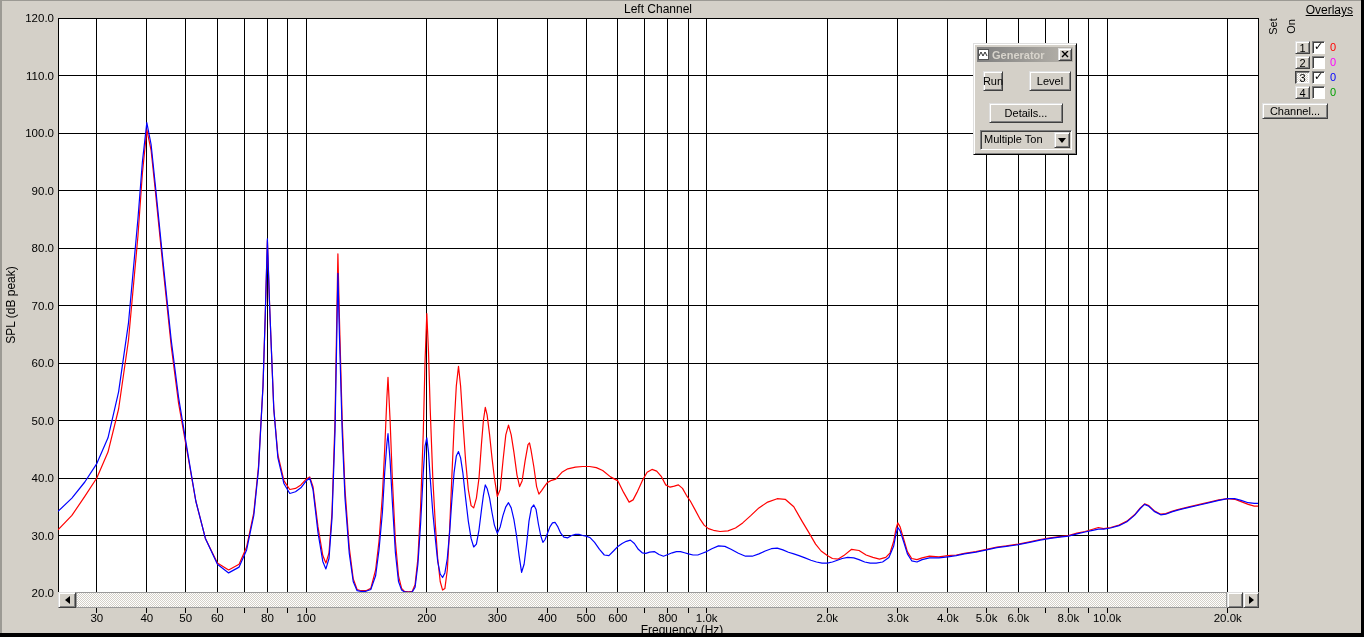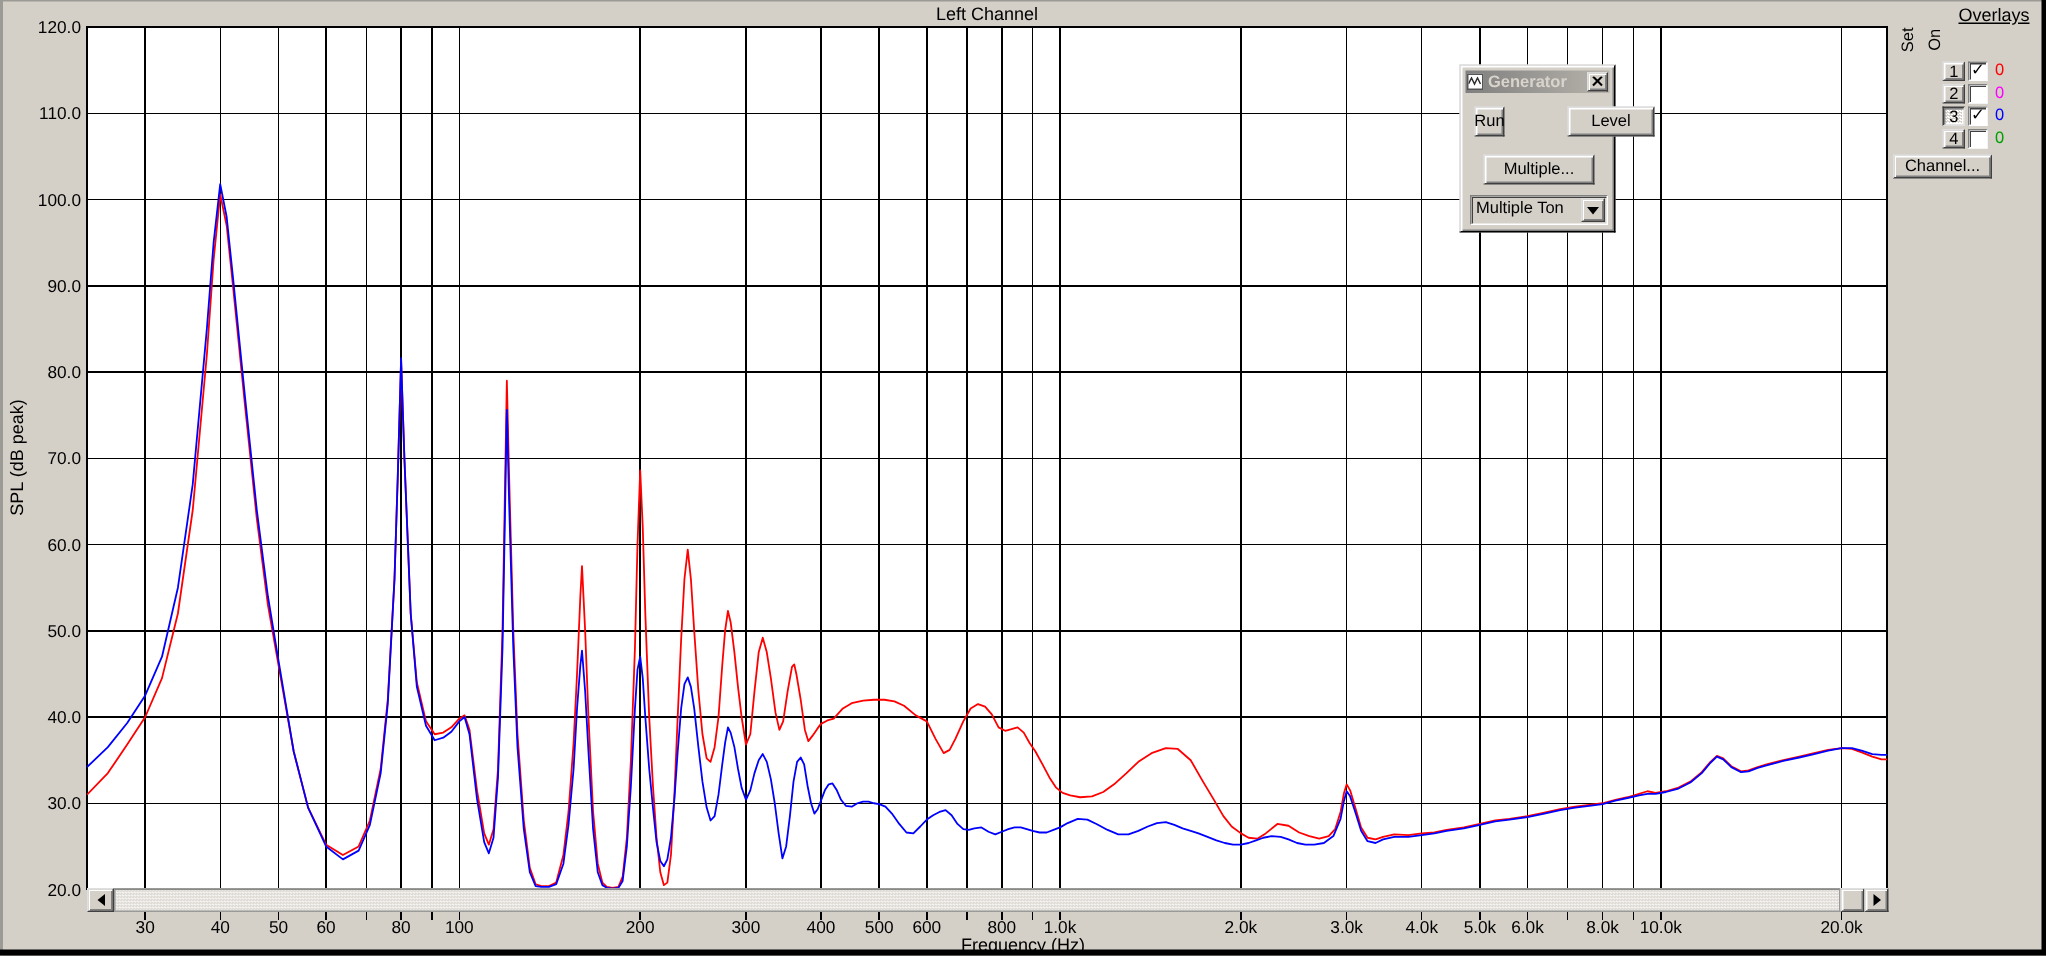--- a/index.html
+++ b/index.html
@@ -38,21 +38,21 @@
   #gen-dialog{left:973px;top:43px;width:104px;height:112px;background:#d4d0c8;z-index:5;
      border:1px solid;border-color:#dfdfdf #000 #000 #dfdfdf;
      box-shadow:inset 1px 1px 0 #fff, inset -1px -1px 0 #808080;box-sizing:border-box;}
   #gen-titlebar{position:absolute;left:3px;top:3px;width:96px;height:15px;
      background:linear-gradient(90deg,#7f7f7f,#b8b4ac);display:flex;align-items:center;padding:0 1px;box-sizing:border-box;}
   #gen-title{margin-left:3px;font-weight:bold;font-size:11px;color:#d8d4cc;white-space:nowrap;overflow:hidden;flex:1;}
   .gen-icon{width:11px;height:11px;background:#fff;border:1px solid #555;display:flex;align-items:center;justify-content:center;box-sizing:border-box;flex:none;}
   #gen-close{width:14px;height:13px;flex:none;}
   .gen-btn{position:absolute;font-size:11px;}
   #btn-run{left:9px;top:27px;width:20px;height:20px;}
-  #btn-level{left:55px;top:27px;width:58px;height:20px;margin-left:16px;}
+  #btn-level{left:55px;top:27px;width:42px;height:20px;}
   #btn-details{left:15px;top:59px;width:74px;height:20px;}
   #gen-combo{position:absolute;left:6px;top:86px;width:92px;height:20px;display:flex;}
   #combo-text{flex:1;padding:2px 0 0 3px;font-size:11px;white-space:nowrap;overflow:hidden;}
   #combo-arrow{width:16px;height:16px;margin:1px;flex:none;}
   
   .ovl{z-index:4;}
   #ovl-title{left:1285px;top:3px;width:68px;text-align:right;font-size:12px;text-decoration:underline;}
   .vlabel{width:24px;height:13px;text-align:center;font-size:11px;transform:rotate(-90deg);}
   #ovl-set{left:1261px;top:20px;}
   #ovl-on{left:1279px;top:20px;}
@@ -198,21 +198,21 @@
       </span>
       <span id="gen-title">Generator</span>
       <span class="btn3d" id="gen-close">
         <svg width="8" height="7" viewBox="0 0 8 7">
             <path d="M1,0 L4,3 L7,0 M1,6 L4,3 L7,6" fill="none" stroke="#000" stroke-width="1.4"></path>
           </svg>
       </span>
     </div>
     <div class="btn3d gen-btn" id="btn-run">Run</div>
     <div class="btn3d gen-btn" id="btn-level">Level</div>
-    <div class="btn3d gen-btn" id="btn-details">Multiple...</div>
+    <div class="btn3d gen-btn" id="btn-details">Details...</div>
     <div class="sunken" id="gen-combo">
       <span id="combo-text">Multiple Ton</span>
       <span class="btn3d" id="combo-arrow">
         <span class="tri-down"></span>
       </span>
     </div>
   </div>
 
   <div class="abs ovl" id="ovl-title">Overlays</div>
   <div class="abs ovl vlabel" id="ovl-set">Set</div>

